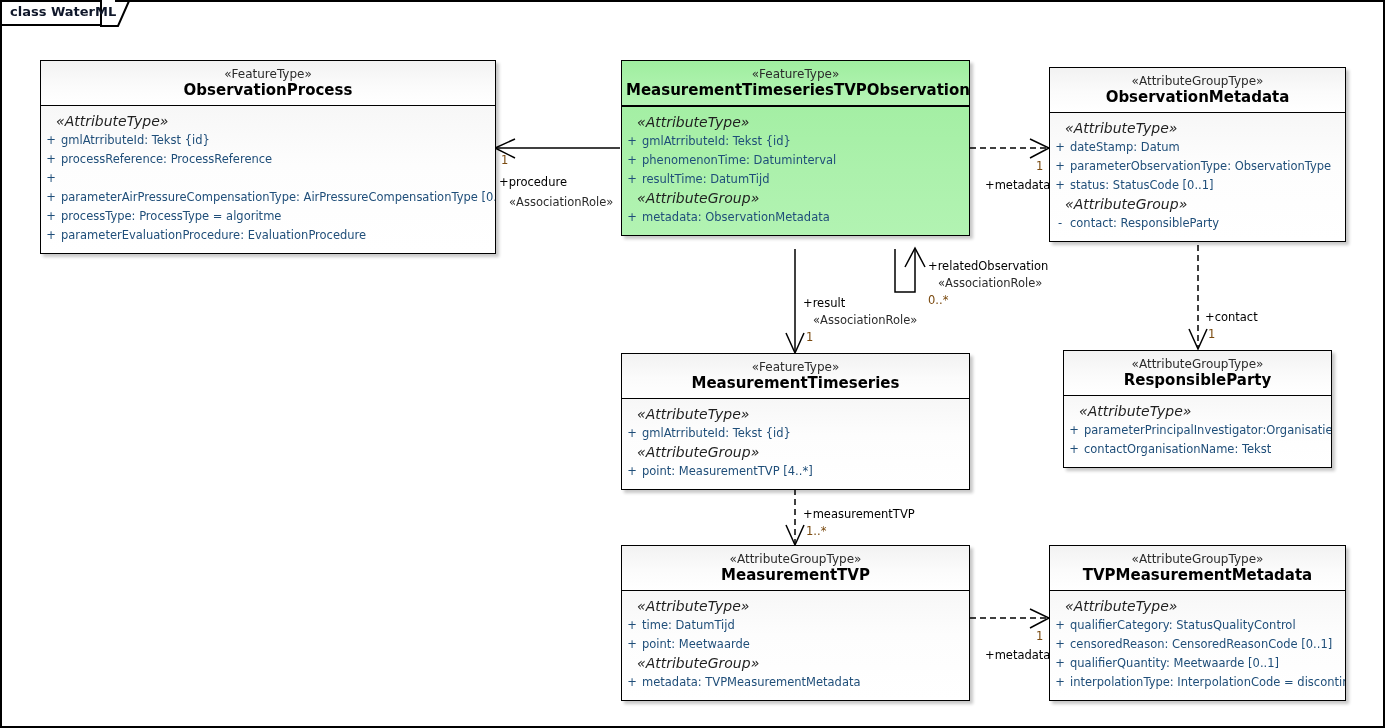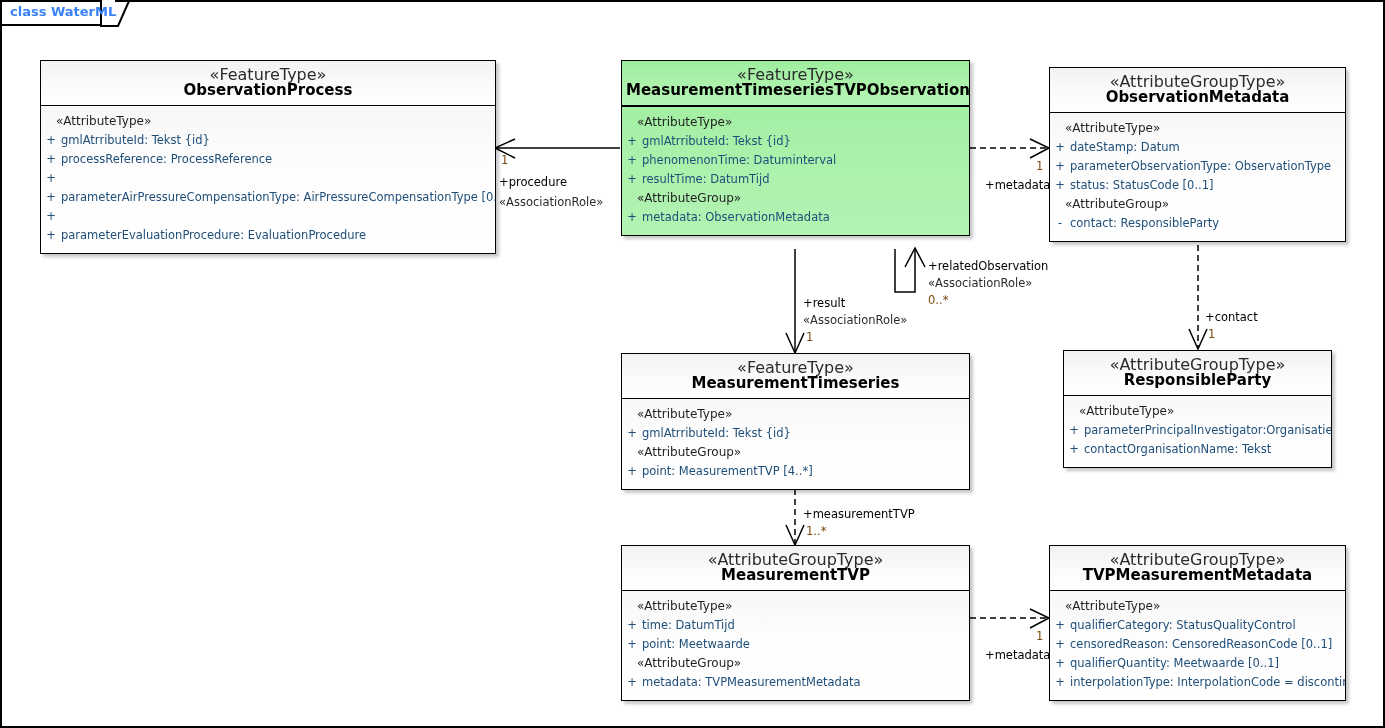--- a/index.html
+++ b/index.html
@@ -47,41 +47,41 @@
     position: absolute;
     left: 100px; top: 0;
     width: 30px; height: 28px;
     z-index: 5;
   }
   #frame-title {
     position: absolute;
     left: 10px; top: 4px;
     font-size: 13px;
     font-weight: bold;
-    color: #3b82f6;
+    color: #0f172a;
     white-space: nowrap;
     z-index: 6;
   }
 
   
   .uml {
     position: absolute;
     border: 1.6px solid #000;
     background: #ffffff;
     box-shadow: 3px 3px 3px rgba(0,0,0,0.22);
     overflow: hidden;
   }
   .uml .head {
     padding: 6px 4px 7px 4px;
     text-align: center;
     border-bottom: 1.6px solid #000;
     background: linear-gradient(to bottom, #f2f2f2 0%, #fbfbfb 55%, #ffffff 100%);
   }
   .uml .stereo {
-    font-size: 16px;
+    font-size: 12px;
     color: #2b2b2b;
     line-height: 15px;
     white-space: nowrap;
   }
   .uml .cname {
     font-size: 15px;
     font-weight: bold;
     color: #000;
     line-height: 16px;
     white-space: nowrap;
@@ -93,25 +93,26 @@
   .uml.green { background: #a8f0a8; }
   .uml.green .head {
     background: linear-gradient(to bottom, #9fee9f 0%, #adf2ad 60%, #b4f4b4 100%);
     border-bottom: 2.2px solid #000;
   }
   .uml.green .body {
     background: linear-gradient(to bottom, #a4efa4 0%, #acf1ac 50%, #b2f3b2 100%);
   }
 
   .grp {
-    font-size: 12px;
+    font-size: 14px;
     color: #1f1f1f;
     line-height: 19px;
     padding-left: 15px;
     white-space: nowrap;
+    font-style: italic;
   }
   .attr {
     display: flex;
     font-size: 11.5px;
     line-height: 19px;
     color: #1f4e79;
     white-space: nowrap;
   }
   .attr .vis {
     width: 20px;
@@ -122,21 +123,21 @@
   .attr .txt { color: #1f4e79; }
   .lbl {
     position: absolute;
     font-size: 11.5px;
     color: #000;
     line-height: 17px;
     white-space: nowrap;
   }
   .lbl.role { color: #000; }
   .lbl.mult { color: #7a4a10; }
-  .lbl.stereo-lbl { color: #2b2b2b; }
+  .lbl.stereo-lbl { color: #2b2b2b; margin-left: 10px; }
   svg.ov {
     position: absolute;
     left: 0; top: 0;
     width: 1385px; height: 728px;
     pointer-events: none;
     overflow: visible;
   }
 </style>
 </head>
 <body>
@@ -216,20 +217,21 @@
         </div>
       <div class="attr">
           <span class="vis">+</span>
         </div>
       <div class="attr">
           <span class="vis">+</span>
           <span class="txt">parameterAirPressureCompensationType: AirPressureCompensationType [0.1]</span>
         </div>
       <div class="attr">
           <span class="vis">+</span>
+          <span class="txt">processType: ProcessType = algoritme</span>
         </div>
       <div class="attr">
           <span class="vis">+</span>
           <span class="txt">parameterEvaluationProcedure: EvaluationProcedure</span>
         </div>
     </div>
   </div>
 
   <div class="uml green" style="left:621px; top:60px; width:349px;">
     <div class="head">

